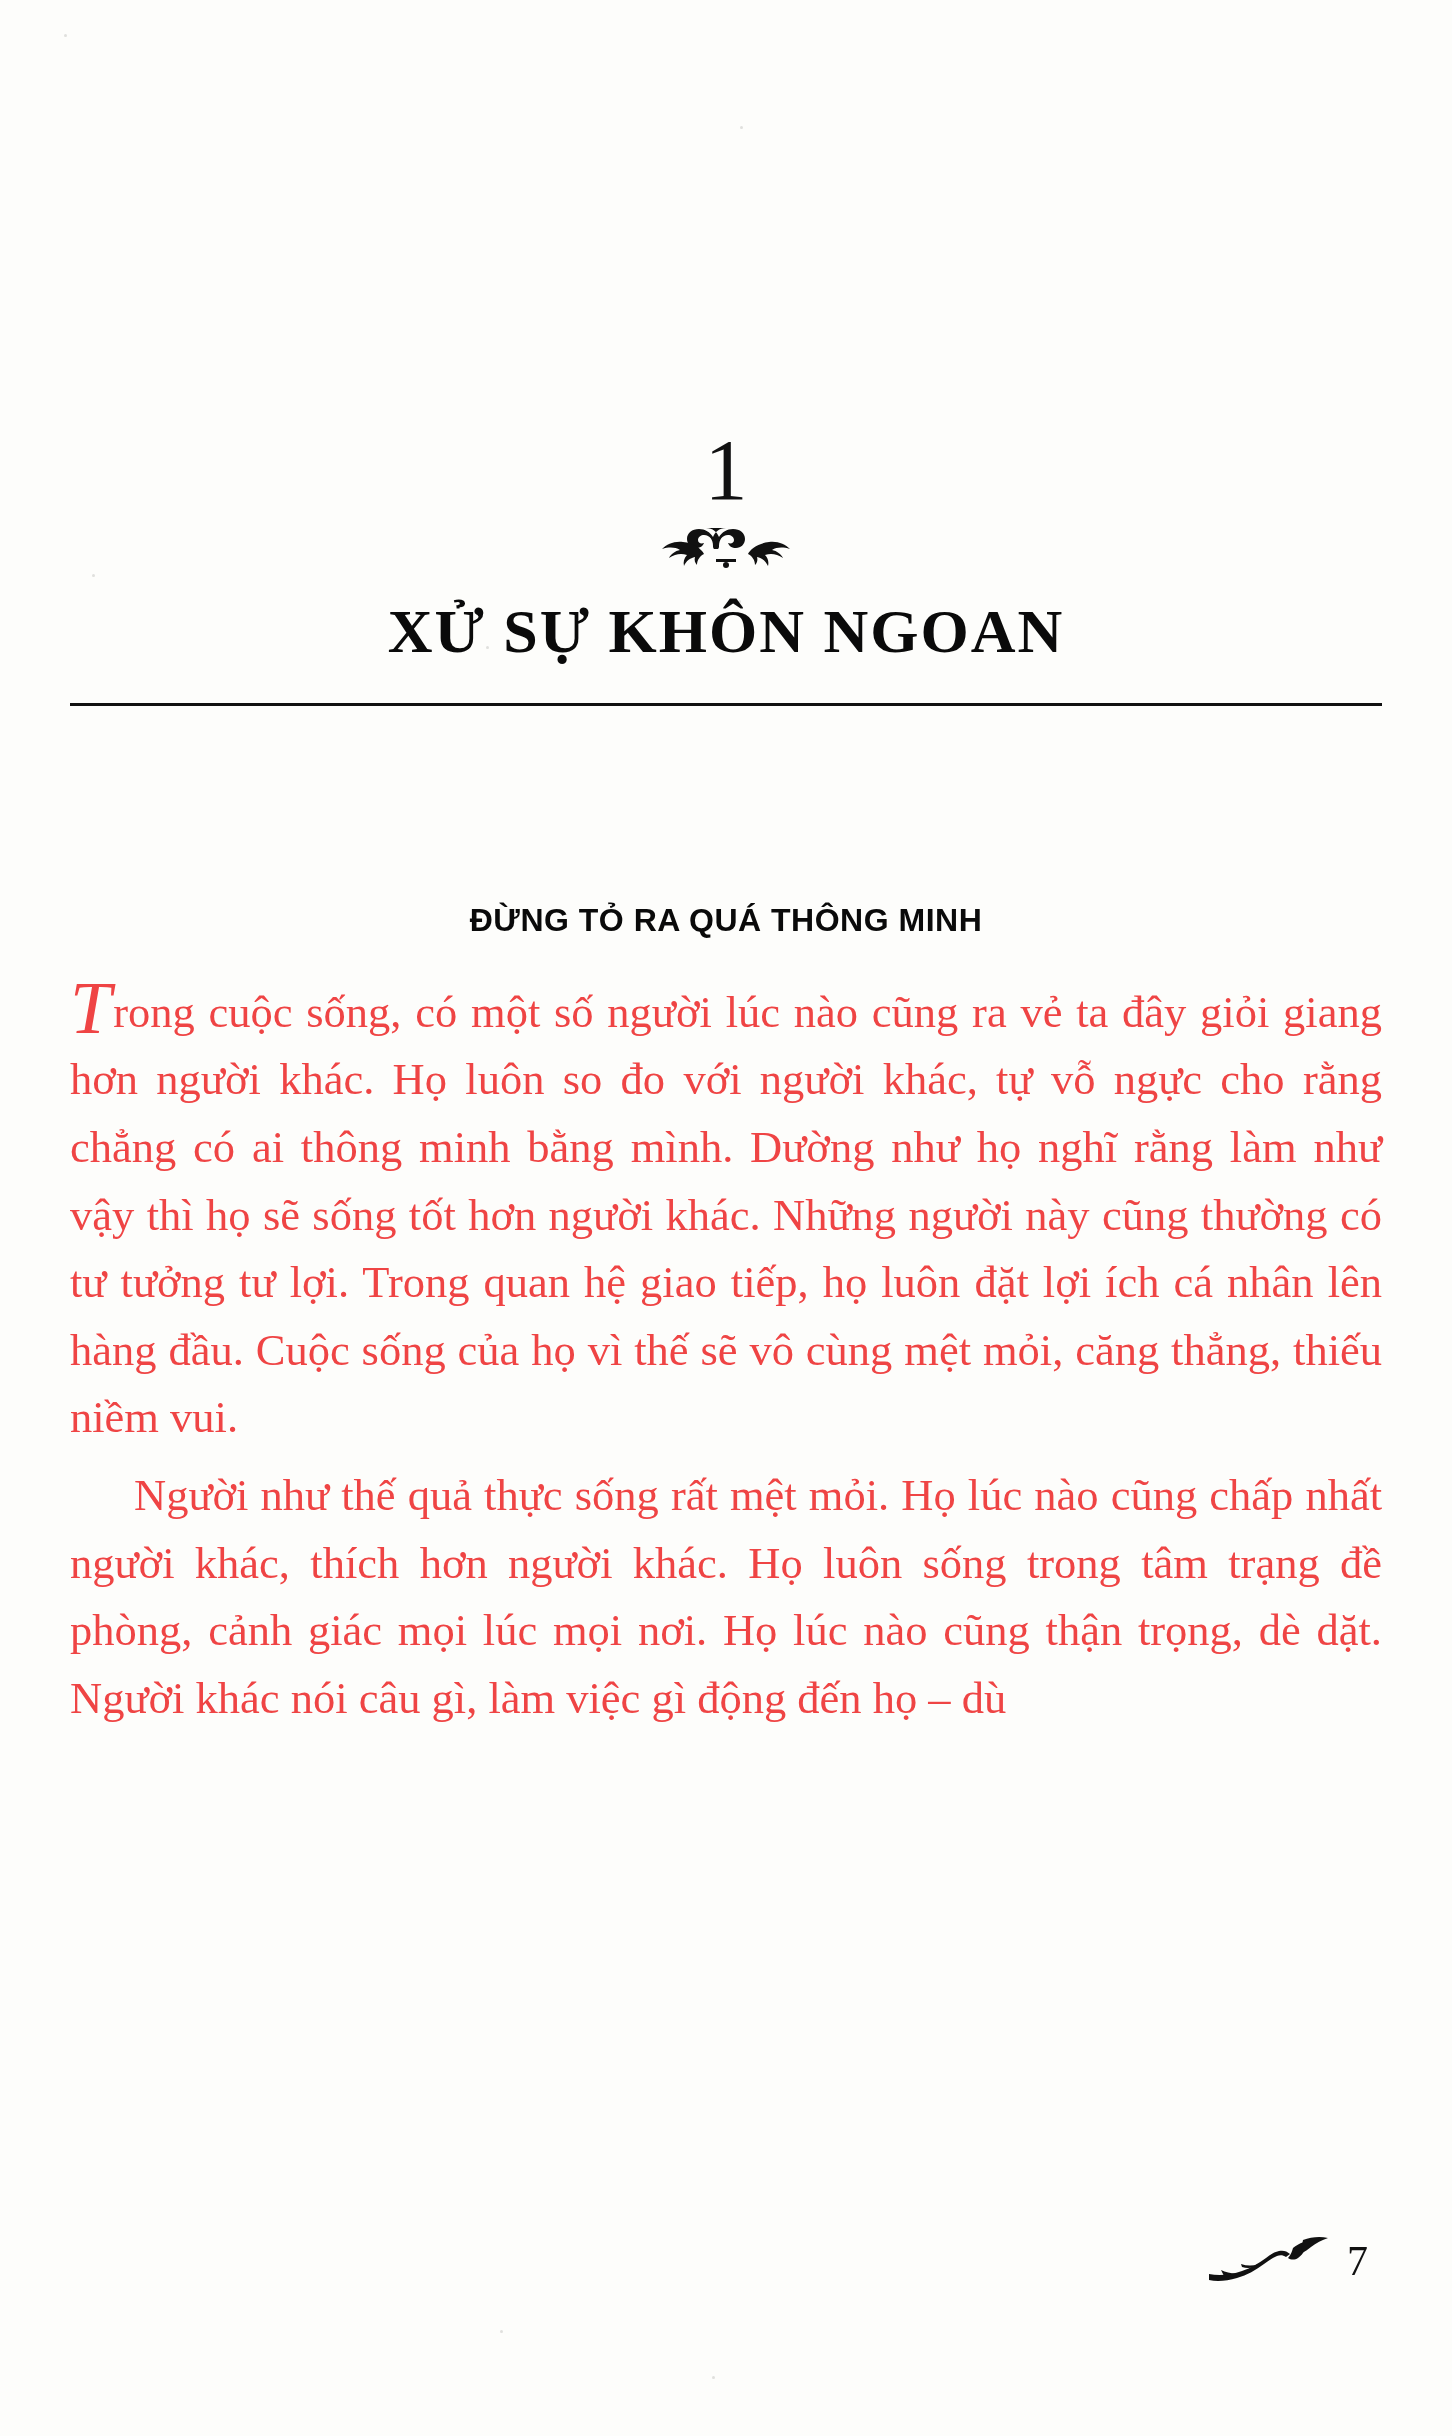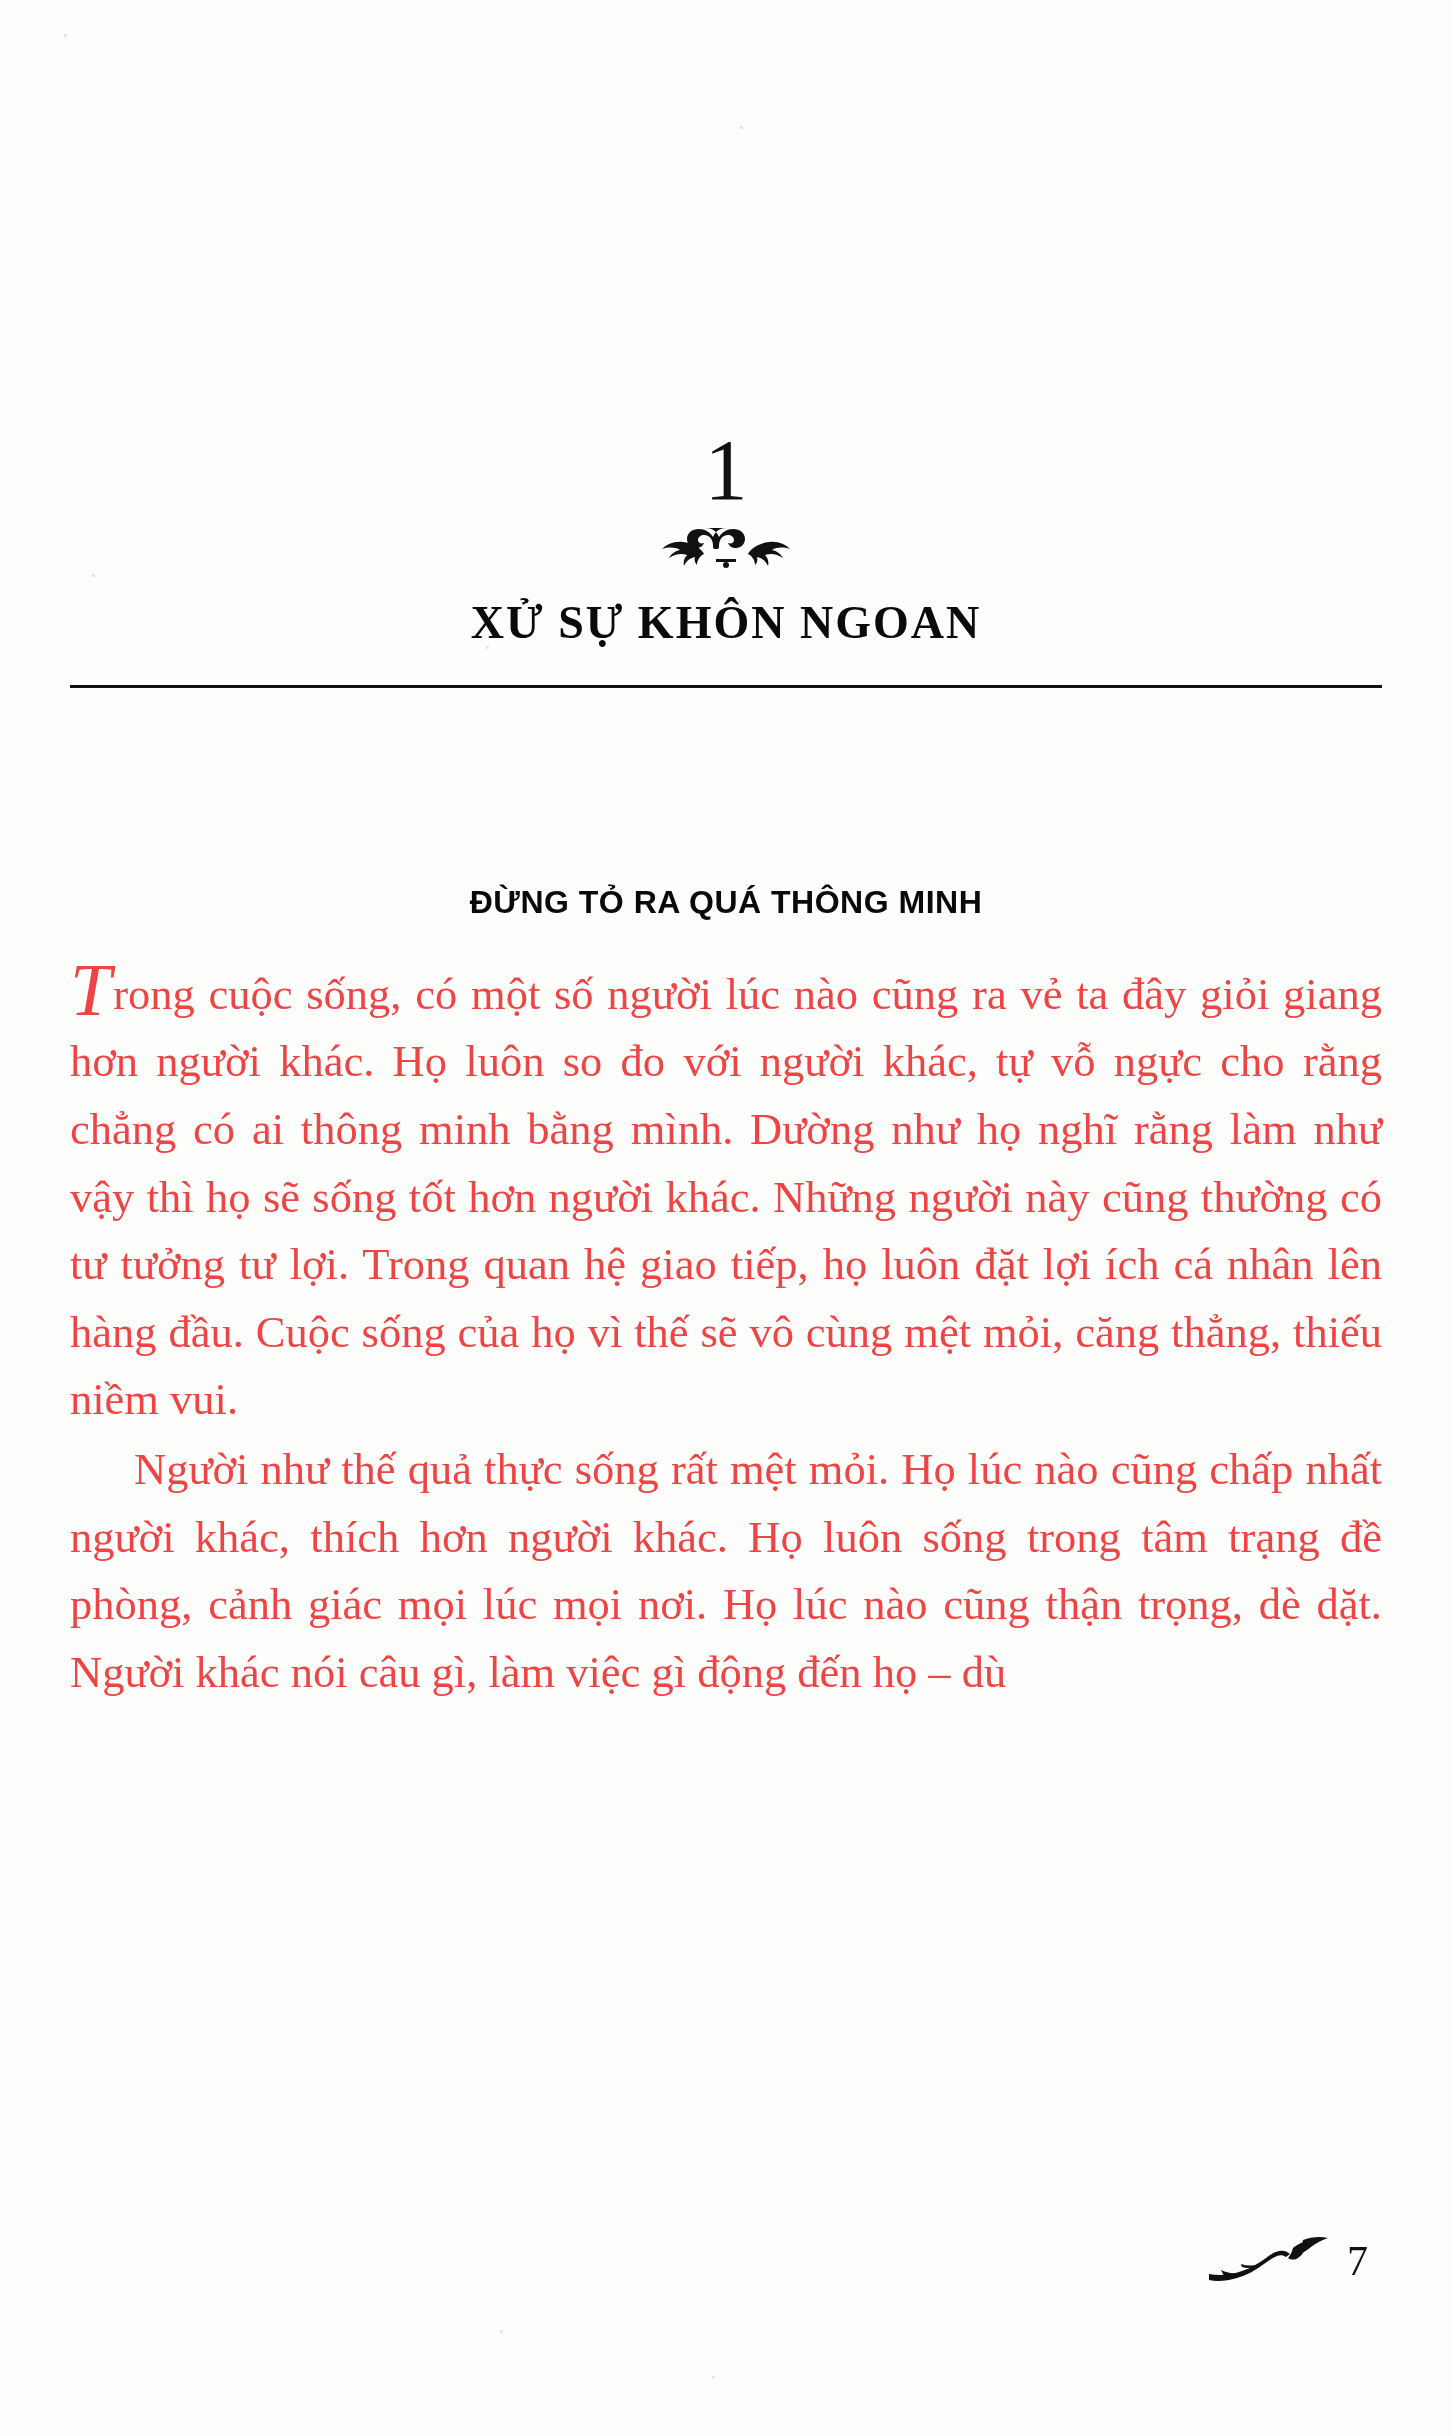--- a/index.html
+++ b/index.html
@@ -47,21 +47,21 @@
     margin: 6px auto 0 auto;
     width: 210px;
     height: 52px;
     position: relative;
   }
   .ornament svg { display: block; width: 100%; height: 100%; }
 
   .chapter-title {
     margin-top: 26px;
     font-family: "Liberation Serif", serif;
-    font-size: 46px;
+    font-size: 62px;
     font-weight: 700;
     letter-spacing: 2px;
     color: #0a0a0a;
     text-align: center;
     white-space: nowrap;
   }
 
   .rule {
     margin: 36px auto 0 auto;
     height: 3px;
@@ -87,21 +87,21 @@
     font-size: 44.5px;
     line-height: 1.52;
     color: #ef4444;
     text-align: justify;
     text-justify: inter-word;
   }
   .body-text p {
     margin: 0;
   }
   .body-text p + p {
-    margin-top: 2px;
+    margin-top: 10px;
     text-indent: 64px;
   }
 
   .dropcap-para {
     position: relative;
   }
   .dropcap {
     font-family: "Liberation Serif", serif;
     font-style: italic;
     font-size: 74px;

